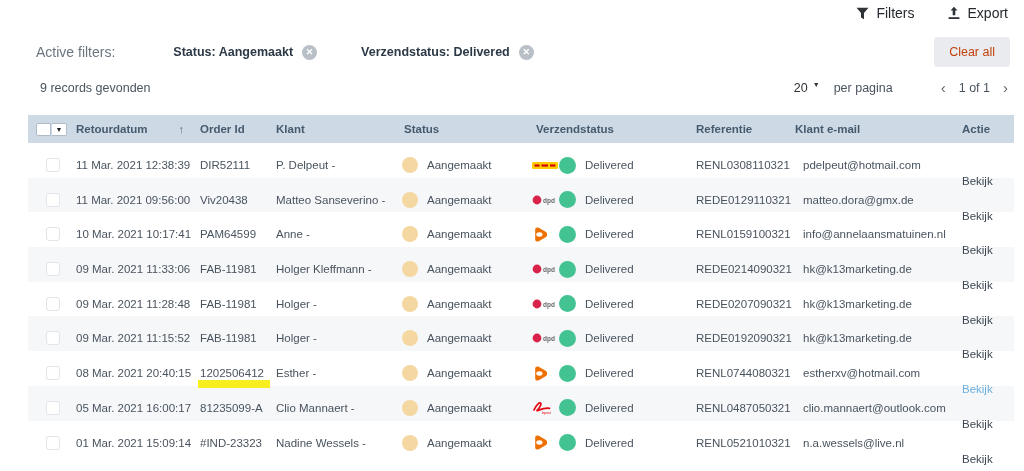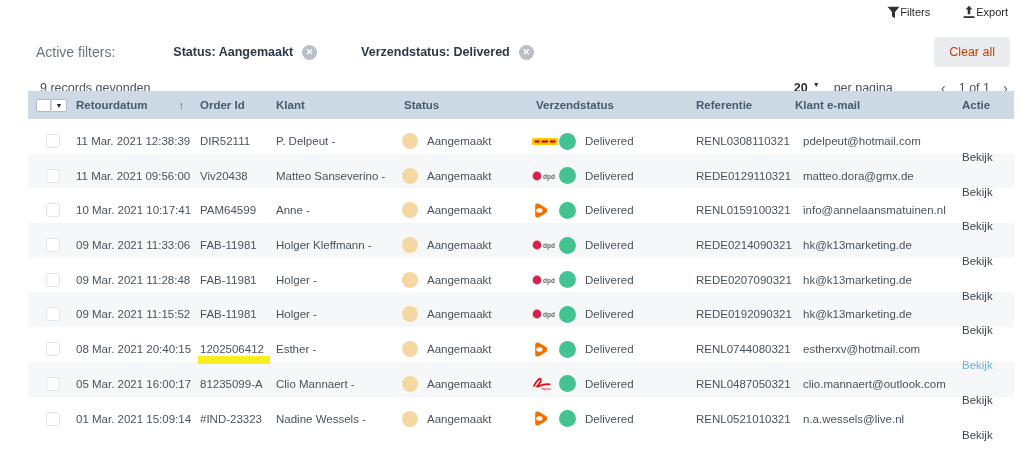--- a/index.html
+++ b/index.html
@@ -7,45 +7,45 @@
   body {
     background:#ffffff;
     font-family:"Liberation Sans", sans-serif;
     position:relative;
     overflow:hidden;
     color:#49535e;
   }
 
   
   .topbar { position:absolute; top:5px; right:16px; display:flex; align-items:center; gap:32px; }
-  .tool-btn { display:flex; align-items:center; font-size:11px; color:#26292d; cursor:pointer; }
+  .tool-btn { display:flex; align-items:center; gap:7px; font-size:14px; color:#26292d; cursor:pointer; }
 
   
   .filters-row { position:absolute; top:37px; left:36px; width:974px; display:flex; align-items:center; }
   .af-label { font-size:14px; color:#6b7680; margin-right:58px; }
   .chips { display:flex; gap:44px; align-items:center; }
   .chip { display:flex; align-items:flex-start; gap:9px; font-size:12.5px; font-weight:bold; color:#2c3947; }
   .chip-x { width:15px; height:15px; border-radius:50%; background:#b9bfc7; color:#fff;
             font-size:9px; line-height:1; display:flex; align-items:center; justify-content:center; cursor:pointer; }
   .clear-all { margin-left:auto; background:#e9ebee; border-radius:4px; padding:8px 15px;
                font-size:12.5px; color:#c2410c; cursor:pointer; }
 
   
   .meta-row { position:absolute; top:80px; left:40px; width:968px; display:flex; align-items:center;
               font-size:12.5px; color:#4a545f; }
   .meta-right { margin-left:auto; display:flex; align-items:center; }
-  .page-size { font-weight:bold; color:#2d3237; display:flex; align-items:flex-start; gap:5px; cursor:pointer; }
+  .page-size { font-weight:normal; color:#2d3237; display:flex; align-items:flex-start; gap:5px; cursor:pointer; }
   .caret-down { font-size:7px; color:#2d3237; }
   .per-page { margin-left:14px; }
   .pg-chev { font-size:15px; color:#5f666d; cursor:pointer; line-height:1; }
   .pg-prev { margin-left:48px; }
   .page-info { margin:0 13px; }
 
   
-  .table { position:absolute; top:91px; left:28px; width:986px; }
+  .table { position:absolute; top:115px; left:28px; width:986px; }
   .grid-cols { display:grid; grid-template-columns:44px 124px 76px 128px 132px 158px 100px 170px 1fr; align-items:center; }
   .thead { background:#cdd9e4; height:28px; }
   .th { font-size:11.5px; font-weight:bold; color:#465a6e; padding-left:4px; }
   .th-check { display:flex; align-items:center; gap:1px; padding-left:8px; }
   .sa-box { width:15px; height:13px; background:#fff; border:1px solid #aebdc9; border-radius:2px 0 0 2px; cursor:pointer; }
   .sa-drop { width:15px; height:13px; background:#fff; border:1px solid #aebdc9; border-left:none;
              border-radius:0 2px 2px 0; display:flex; align-items:center; justify-content:center;
              font-size:7px; color:#222; cursor:pointer; }
   .th-date { display:flex; align-items:center; justify-content:space-between; padding-right:12px; }
   .sort-arrow { font-size:11px; color:#5b6d80; font-weight:normal; }

